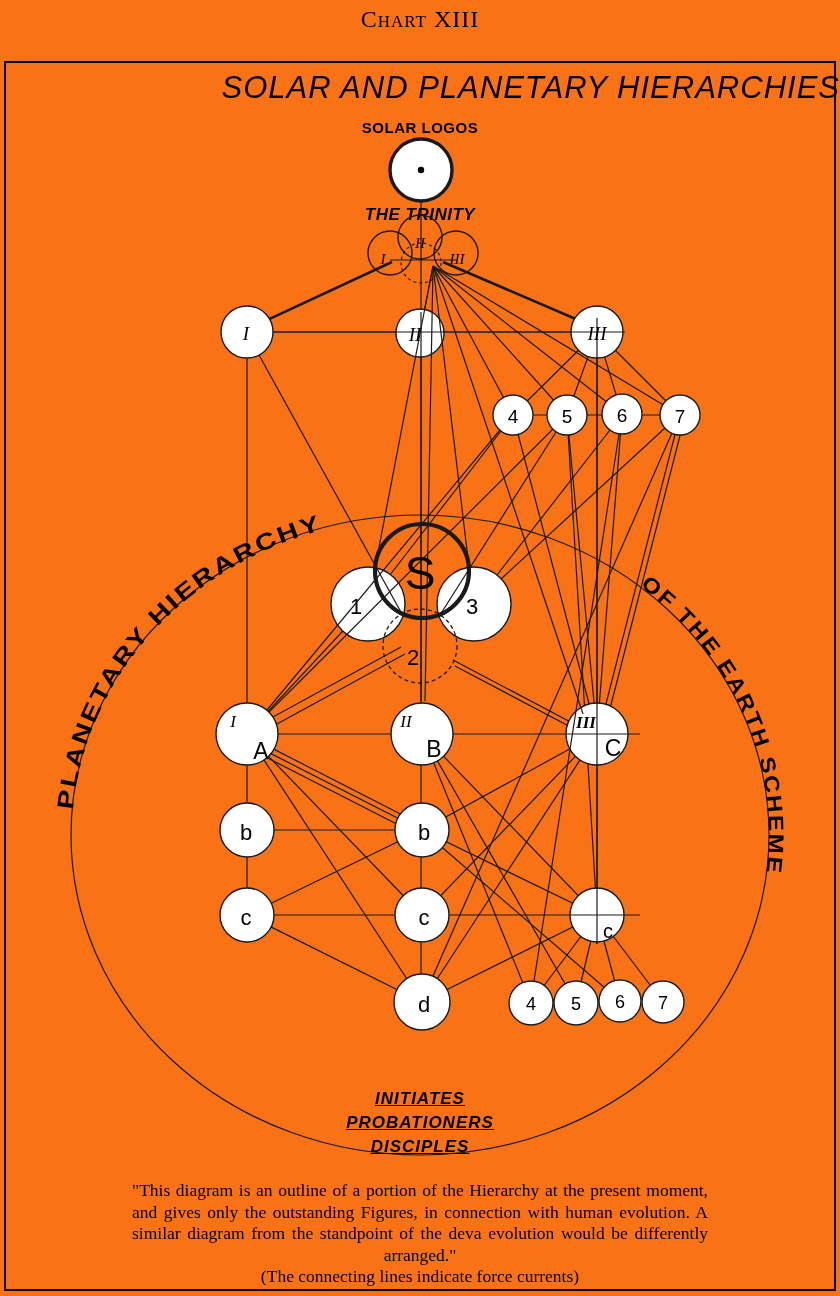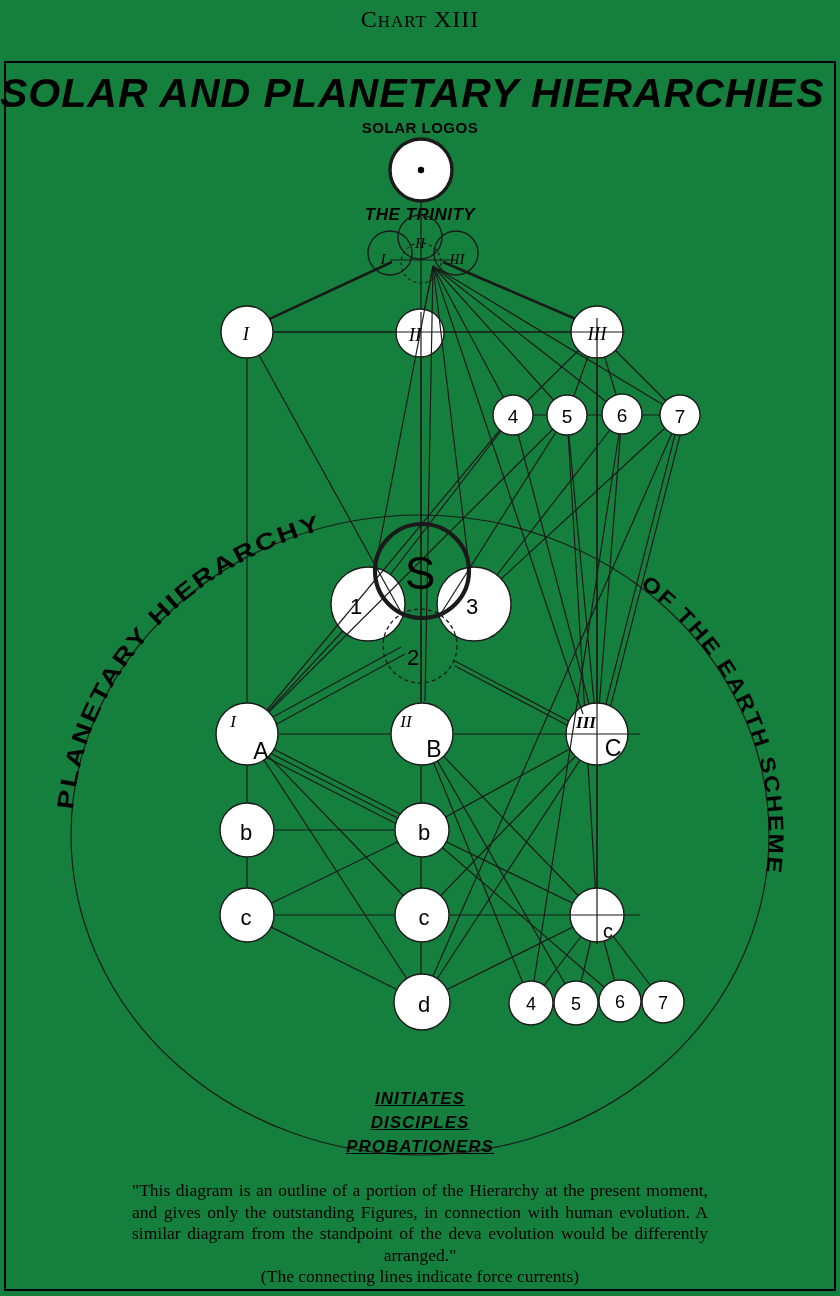--- a/index.html
+++ b/index.html
@@ -1,24 +1,24 @@
 <!DOCTYPE html>
 <html><head>
 <meta charset="utf-8">
 <style>
   html,body{margin:0;padding:0;background:#fff;}
-  .page{position:relative;width:840px;height:1296px;background:#15803d;overflow:hidden;
+  .page{position:relative;width:840px;height:1296px;background:#f97316;overflow:hidden;
         font-family:"Liberation Sans",sans-serif;color:#000;}
   .frame{position:absolute;left:4px;top:61px;width:832px;height:1230px;
          border:2px solid #000;box-sizing:border-box;}
   .chart-label{position:absolute;top:6px;left:0;width:100%;text-align:center;
          font-family:"Liberation Serif",serif;font-variant:small-caps;
          font-size:24px;letter-spacing:1px;}
-  .title{position:absolute;top:70px;left:0;width:100%;text-align:left;
-         font-weight:bold;font-style:italic;font-size:41px;letter-spacing:1px;}
+  .title{position:absolute;top:70px;left:0;width:100%;text-align:right;
+         font-weight:normal;font-style:italic;font-size:31px;letter-spacing:1px;}
   .solar-label{position:absolute;top:119px;left:0;width:100%;text-align:center;
          font-weight:bold;font-size:15px;letter-spacing:.5px;}
   .trinity-label{position:absolute;top:205px;left:0;width:100%;text-align:center;
          font-weight:bold;font-style:italic;font-size:17px;letter-spacing:.5px;}
   .initiates{position:absolute;top:1087px;left:0;width:100%;text-align:center;
          font-weight:bold;font-style:italic;font-size:17px;letter-spacing:1px;line-height:24px;}
   .initiates div{text-decoration:underline;}
   .footer{position:absolute;top:1180px;left:132px;width:576px;
          font-family:"Liberation Serif",serif;font-size:17.5px;line-height:21.5px;}
   .footer p{margin:0;text-align:justify;text-align-last:center;}
@@ -193,22 +193,22 @@
     <text class="arc-text" font-size="23">
       <textPath href="#arcL" startOffset="0" textLength="400" lengthAdjust="spacingAndGlyphs">PLANETARY HIERARCHY</textPath>
     </text>
     <text class="arc-text" font-size="21">
       <textPath href="#arcR" startOffset="0" textLength="330" lengthAdjust="spacingAndGlyphs">OF THE EARTH SCHEME</textPath>
     </text>
   </svg>
 
   <div class="initiates">
     <div>INITIATES</div>
+    <div>PROBATIONERS</div>
     <div>DISCIPLES</div>
-    <div>PROBATIONERS</div>
   </div>
 
   <div class="footer">
     <p>"This diagram is an outline of a portion of the Hierarchy at the present moment, and gives only the outstanding Figures, in connection with human evolution.  A similar diagram from the standpoint of the deva evolution would be differently arranged."</p>
     <div class="note">(The connecting lines indicate force currents)</div>
   </div>
 
 </div>
 
 </body></html>

